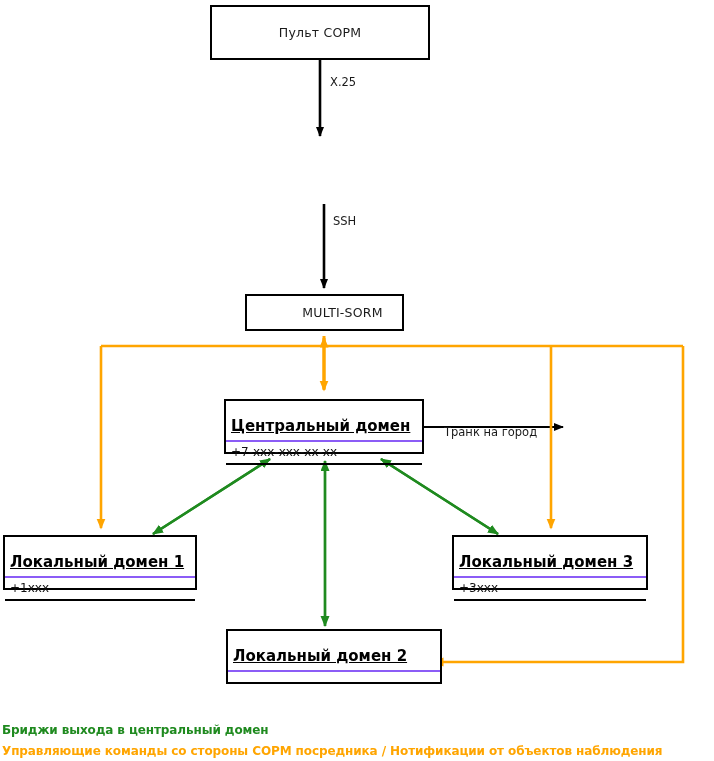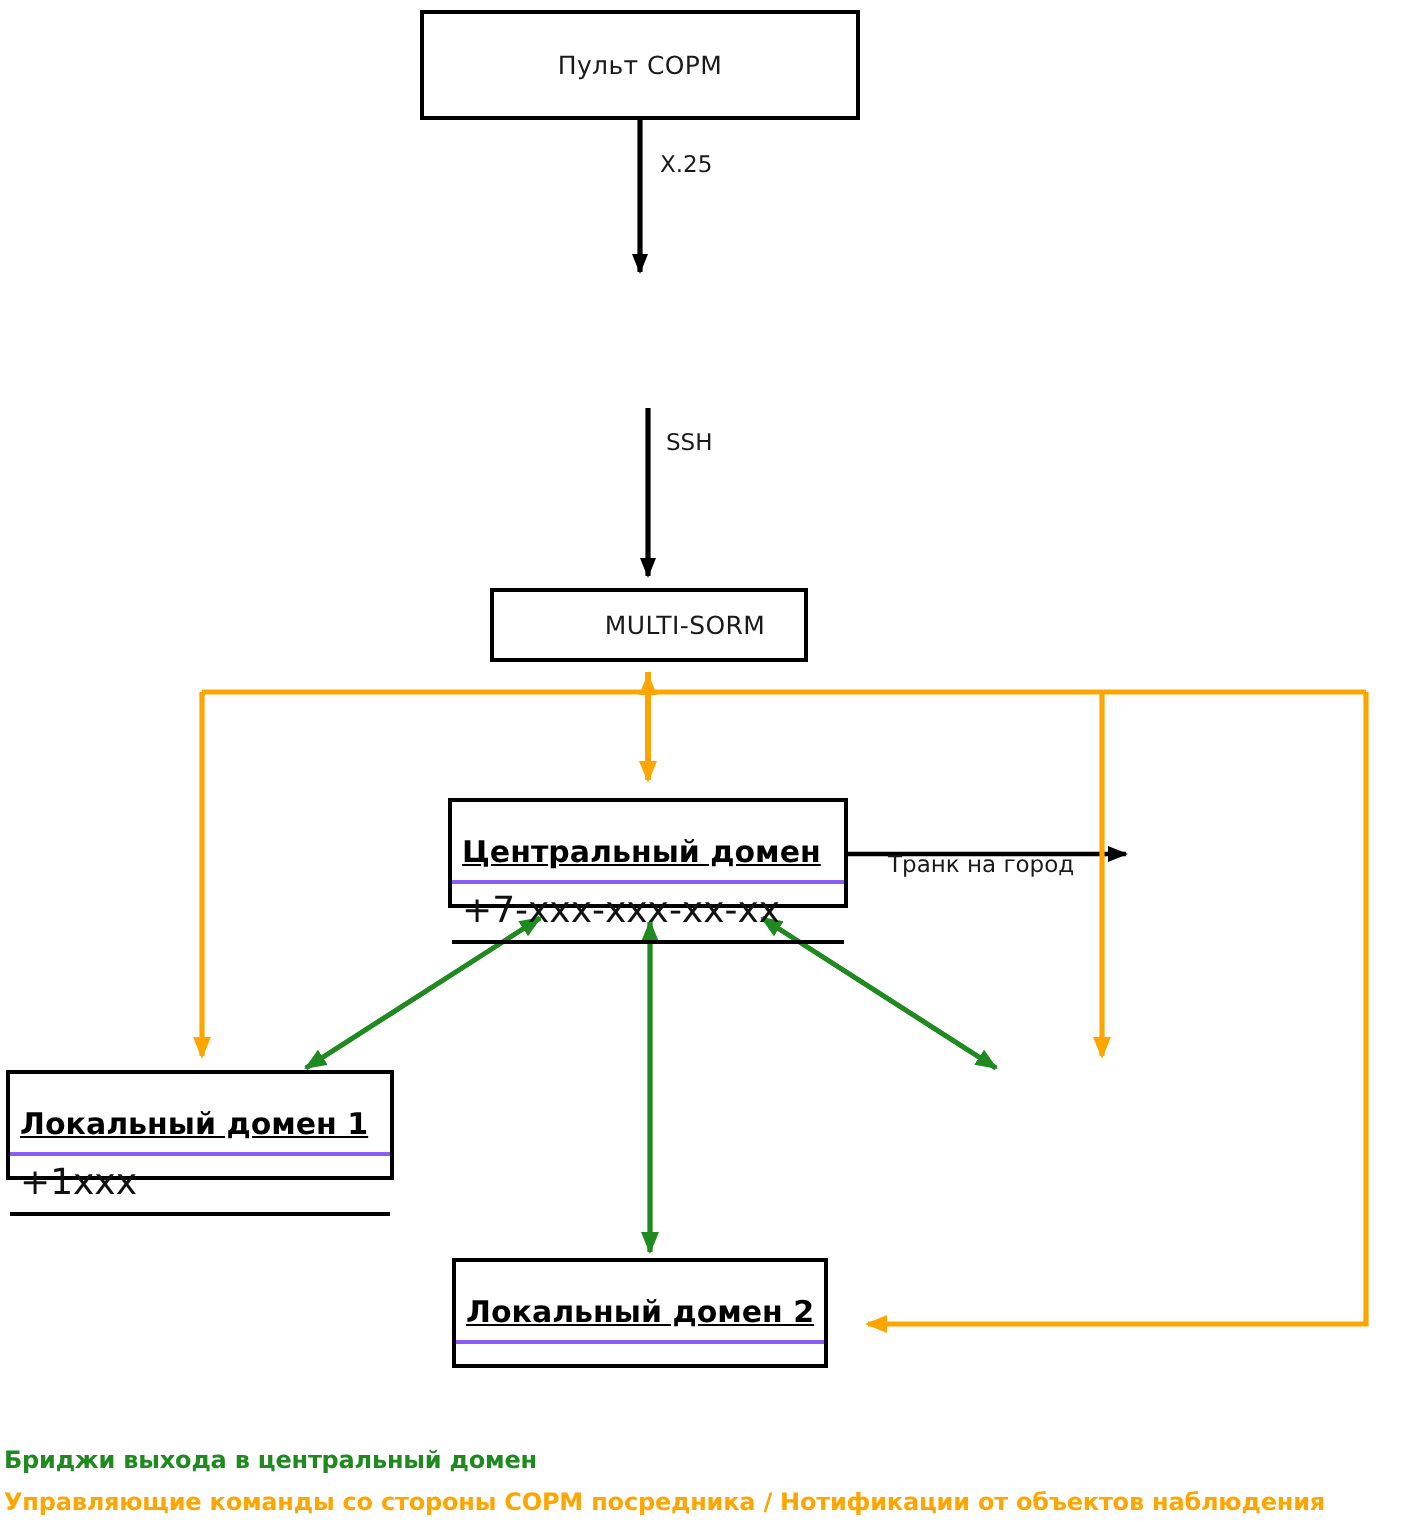--- a/index.html
+++ b/index.html
@@ -48,21 +48,21 @@
     font-size: 15px;
     font-weight: bold;
     color: #000000;
     padding: 16px 5px 4px 5px;
     border-bottom: 2px solid #8b5cf6;
     white-space: nowrap;
     line-height: 1.25;
     text-decoration: underline;
   }
   .class-attr {
-    font-size: 18px;
+    font-size: 12px;
     color: #111111;
     padding: 3px 5px 4px 5px;
     border-bottom: 2px solid #000000;
     white-space: nowrap;
     line-height: 1.2;
   }
   .class-ops {
     flex: 1 1 auto;
     min-height: 4px;
   }
@@ -156,25 +156,30 @@
     <div class="class-attr">+7-ххх-ххх-хх-хх</div>
     <div class="class-ops"></div>
   </div>
 
   <div class="node class-node" style="left:3px; top:535px; width:194px; height:55px;">
     <div class="class-title">Локальный домен 1</div>
     <div class="class-attr">+1xxx</div>
     <div class="class-ops"></div>
   </div>
 
-  <div class="node class-node" style="left:226px; top:629px; width:188px; height:55px;">
+  <div class="node class-node" style="left:226px; top:629px; width:216px; height:55px;">
     <div class="class-title">Локальный домен 2</div>
     <div class="class-ops"></div>
   </div>
 
+  <div class="node class-node" style="left:452px; top:535px; width:196px; height:55px;">
+    <div class="class-title">Локальный домен 3</div>
+    <div class="class-attr">+3xxx</div>
+    <div class="class-ops"></div>
+  </div>
 
   <div class="edge-label" style="left:330px; top:75px;">X.25</div>
   <div class="edge-label" style="left:333px; top:214px;">SSH</div>
   <div class="edge-label" style="left:444px; top:425px;">Транк на город</div>
 
   <div class="legend" style="top:744px; color:#FFA500;">Управляющие команды со стороны СОРМ посредника / Нотификации от объектов наблюдения</div>
   <div class="legend" style="top:723px; color:#1f8a1f;">Бриджи выхода в центральный домен</div>
 
 </div>
 

